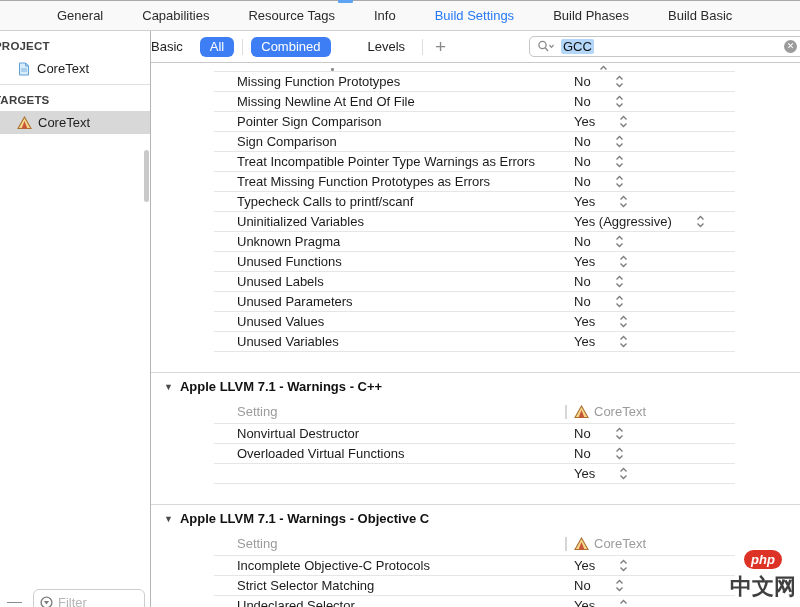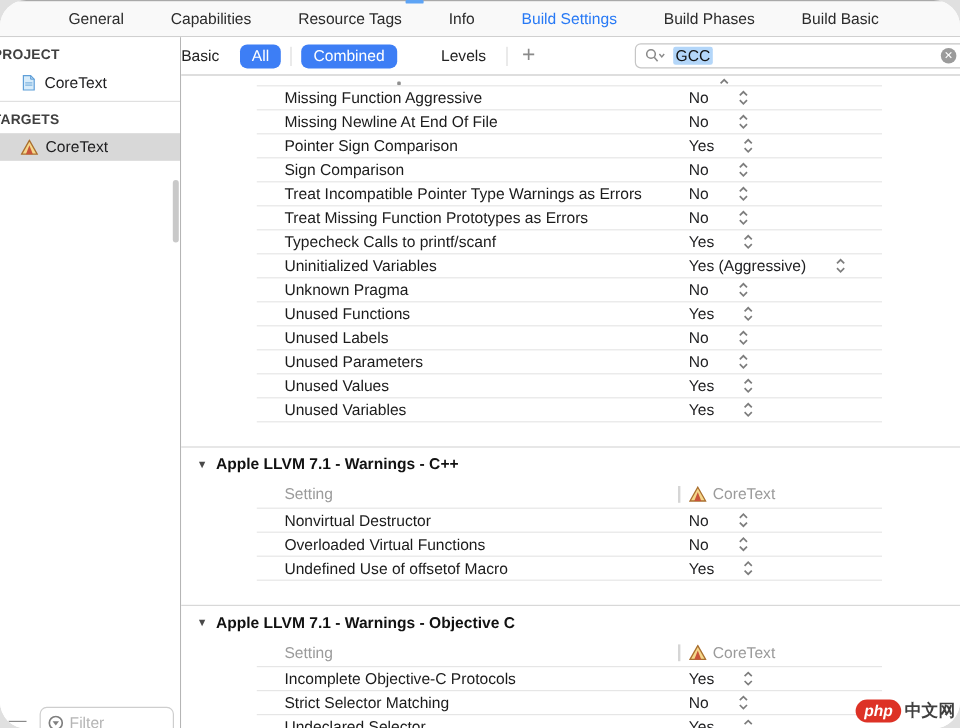--- a/index.html
+++ b/index.html
@@ -1,19 +1,19 @@
 <!DOCTYPE html>
 <html><head>
 <meta charset="utf-8">
 <style>
   * { margin:0; padding:0; box-sizing:border-box; }
   body { background:#e0e0e0; font-family:"Liberation Sans", sans-serif; }
   .window {
     width:800px; height:607px; position:relative; overflow:hidden;
-    background:#fff; font-size:13px; color:#1d1d1f;border-radius:22px;
+    background:#fff; font-size:13px; color:#1d1d1f;
   }
   
   .tabbar {
     height:31px; background:#f9f9f9;
     border-top:1px solid #a9a9a9; border-bottom:1px solid #d0d0d0;
     display:flex; align-items:center; padding-left:57px; gap:39px;
     position:relative;
   }
   .tab { color:#2b2b2b; white-space:nowrap; cursor:default; }
   .tab.active { color:#2779f5; }
@@ -73,23 +73,23 @@
   .section-sep { border-top:1px solid #d8d8d8; margin-top:20px; }
   .sec-title { height:27px; display:flex; align-items:center; gap:7px; padding-left:13px; font-weight:bold; color:#111; }
   .tri { font-size:9px; color:#4a4a4a; }
   .sec-header {
     height:24px; border-bottom:1px solid #e6e6e6; margin:0 65px 0 63px; padding-left:23px;
     display:flex; align-items:center; position:relative; color:#9b9b9b;
   }
   .sh-target { position:absolute; left:351px; display:flex; align-items:center; gap:5px; color:#9b9b9b; }
   .vbar { width:2px; height:14px; background:#d6d6d6; margin-right:2px; }
   
-  .watermark { position:absolute; right:4px; bottom:5px; display:flex; align-items:center; gap:3px; }
+  .watermark { position:absolute; right:4px; bottom:5px; display:flex; align-items:center; gap:3px;flex-direction:column; }
   .wm-badge { background:#dd3226; color:#fff; font-style:italic; font-weight:bold; font-size:13px; padding:2px 7px; border-radius:11px; }
-  .wm-text { font-size:14px; font-weight:bold; color:#3f3f3f; font-family:"DejaVu Sans", sans-serif;text-align:right; }
+  .wm-text { font-size:22px; font-weight:bold; color:#3f3f3f; font-family:"DejaVu Sans", sans-serif;text-align:right; }
 </style>
 </head>
 <body>
 
 <div class="window">
 
   <div class="tabbar">
     <span class="top-accent"></span>
 
   <span class="tab">General</span>
@@ -163,21 +163,21 @@
           </svg>
         </div>
 
         <div>
 
         <div class="section">
 
               <div class="rows">
 
               <div class="row">
-                    <span class="row-label">Missing Function Aggressive</span>
+                    <span class="row-label">Missing Function Prototypes</span>
                     <span class="row-value">
                       <span>No</span>
                       <svg width="9" height="13" viewBox="0 0 9 13">
                         <path d="M1.5 4.5 L4.5 1.5 L7.5 4.5" fill="none" stroke="#7d7d7d" stroke-width="1.4"></path>
                         <path d="M1.5 8.5 L4.5 11.5 L7.5 8.5" fill="none" stroke="#7d7d7d" stroke-width="1.4"></path>
                       </svg>
                     </span>
                   </div>
                 <div class="row">
                     <span class="row-label">Missing Newline At End Of File</span>
@@ -344,21 +344,20 @@
                     <span class="row-label">Overloaded Virtual Functions</span>
                     <span class="row-value">
                       <span>No</span>
                       <svg width="9" height="13" viewBox="0 0 9 13">
                         <path d="M1.5 4.5 L4.5 1.5 L7.5 4.5" fill="none" stroke="#7d7d7d" stroke-width="1.4"></path>
                         <path d="M1.5 8.5 L4.5 11.5 L7.5 8.5" fill="none" stroke="#7d7d7d" stroke-width="1.4"></path>
                       </svg>
                     </span>
                   </div>
                 <div class="row">
-                    <span class="row-label">Undefined Use of offsetof Macro</span>
                     <span class="row-value">
                       <span>Yes</span>
                       <svg width="9" height="13" viewBox="0 0 9 13">
                         <path d="M1.5 4.5 L4.5 1.5 L7.5 4.5" fill="none" stroke="#7d7d7d" stroke-width="1.4"></path>
                         <path d="M1.5 8.5 L4.5 11.5 L7.5 8.5" fill="none" stroke="#7d7d7d" stroke-width="1.4"></path>
                       </svg>
                     </span>
                   </div>
               </div>
             </div>

